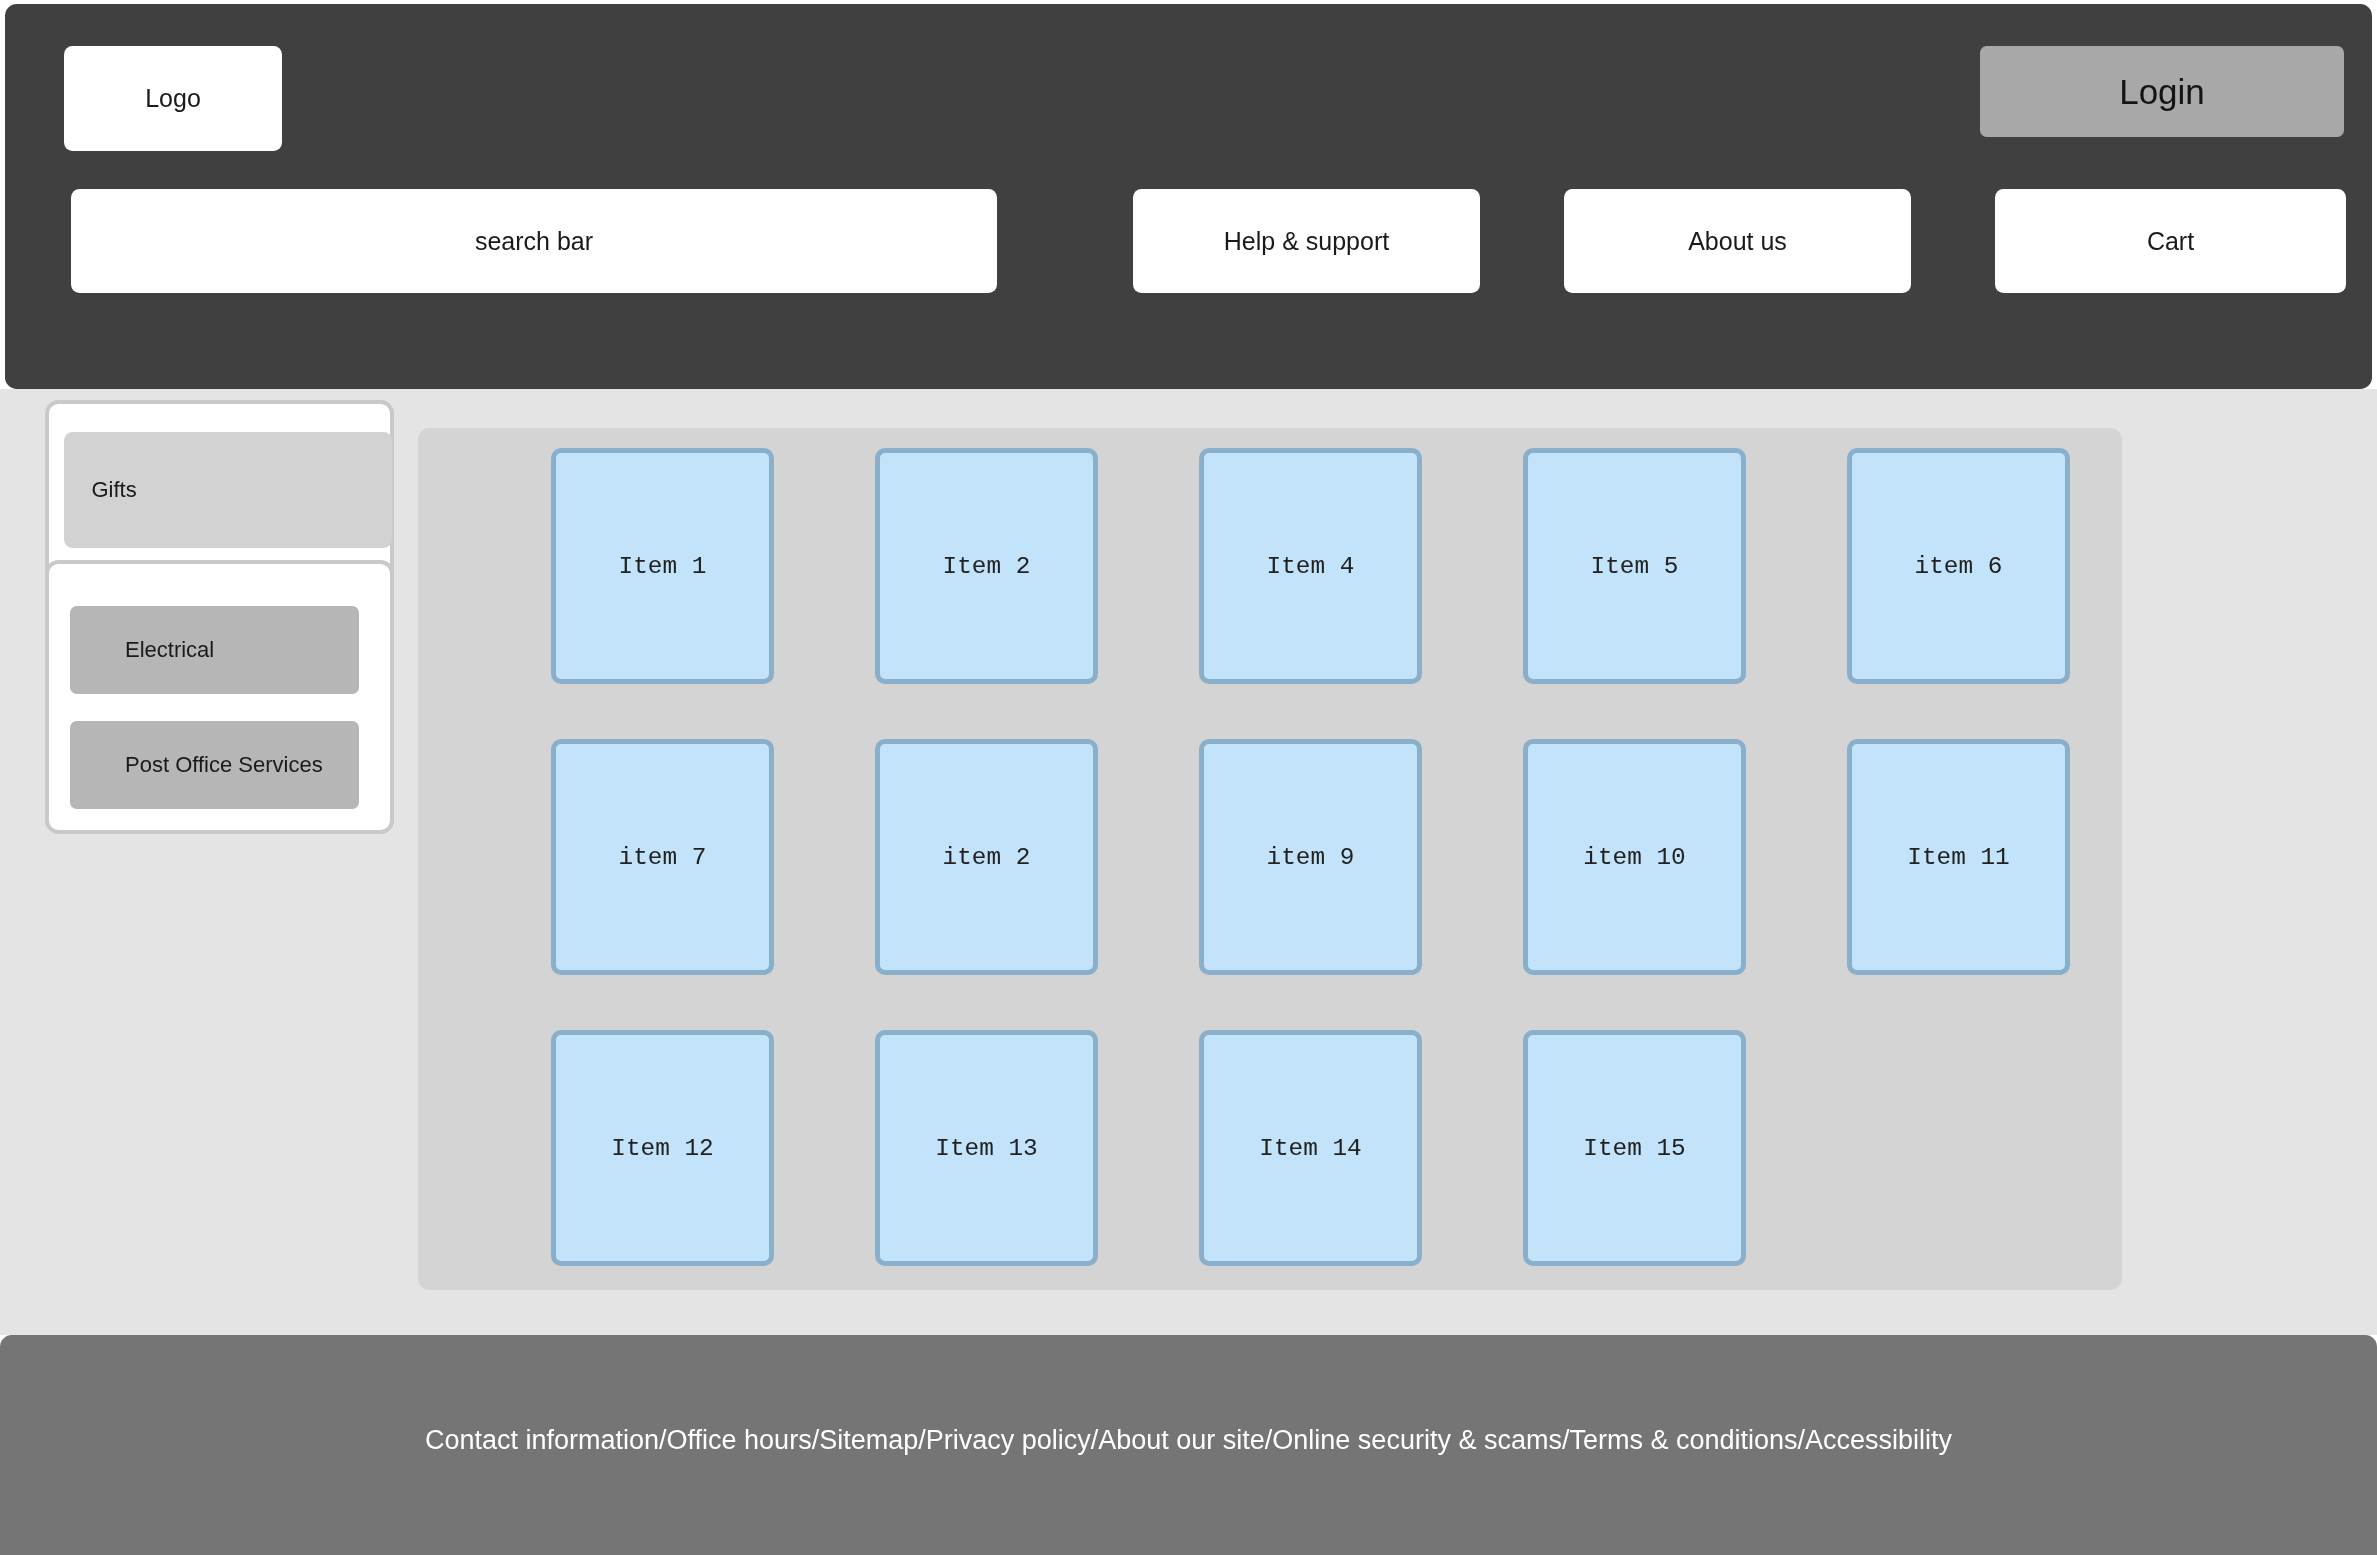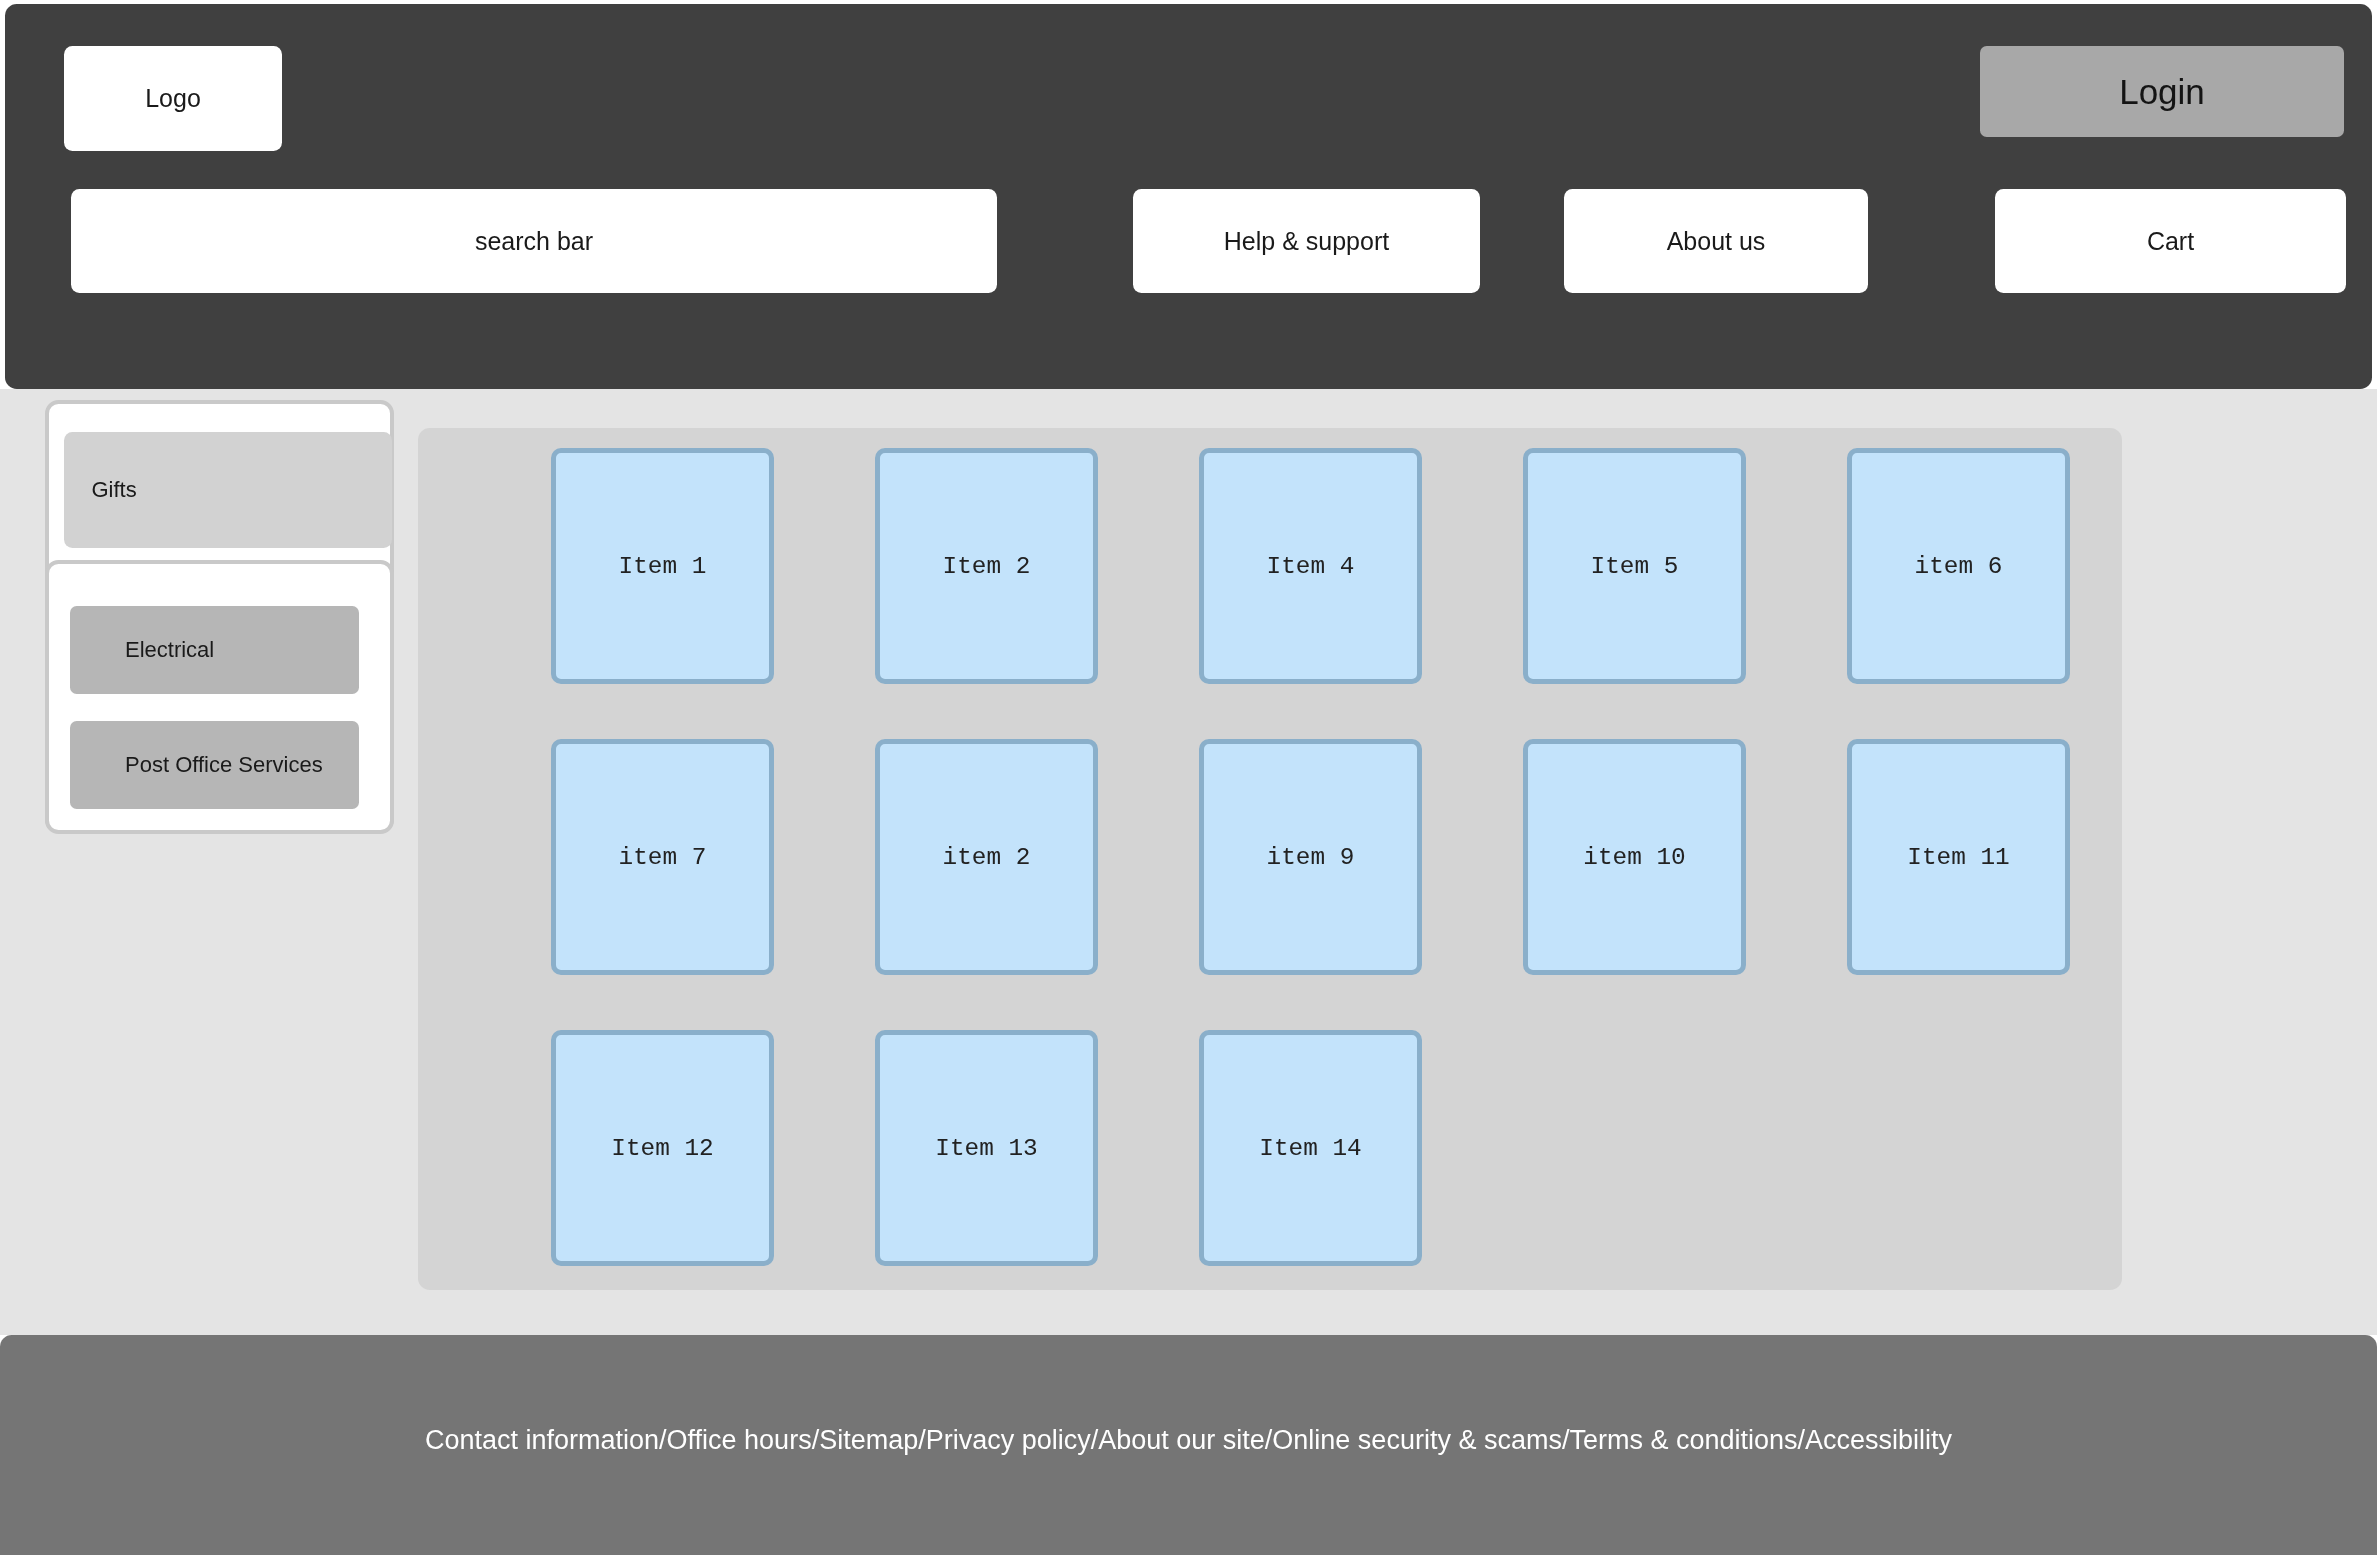--- a/index.html
+++ b/index.html
@@ -29,21 +29,21 @@
     font-size:35px;color:#141414;
   }
   .nav-field{
     position:absolute;top:185px;height:104px;
     background:#ffffff;border-radius:8.4px;
     display:flex;align-items:center;justify-content:center;
     font-size:25px;color:#1a1a1a;
   }
   #search-bar{left:66px;width:926px;}
   #help-support{left:1128px;width:347px;}
-  #about-us{left:1559px;width:304px;}
+  #about-us{left:1559px;width:347px;}
   #cart{left:1990px;width:351px;}
 
   
   #body-area{
     position:absolute;left:0;top:389px;width:2377px;height:946px;
     background:#e4e4e4;
   }
 
   
   #sidebar{
@@ -149,20 +149,21 @@
       <div class="item-tile">Item 5</div>
       <div class="item-tile">item 6</div>
       <div class="item-tile">item 7</div>
       <div class="item-tile">item 2</div>
       <div class="item-tile">item 9</div>
       <div class="item-tile">item 10</div>
       <div class="item-tile">Item 11</div>
       <div class="item-tile">Item 12</div>
       <div class="item-tile">Item 13</div>
       <div class="item-tile">Item 14</div>
+      <div class="item-tile">Item 15</div>
     </div>
   </div>
 
 </div>
 
 <div id="footer">
   <div id="footer-links">Contact information/Office hours/Sitemap/Privacy policy/About our site/Online security &amp; scams/Terms &amp; conditions/Accessibility</div>
 </div>
 
 

